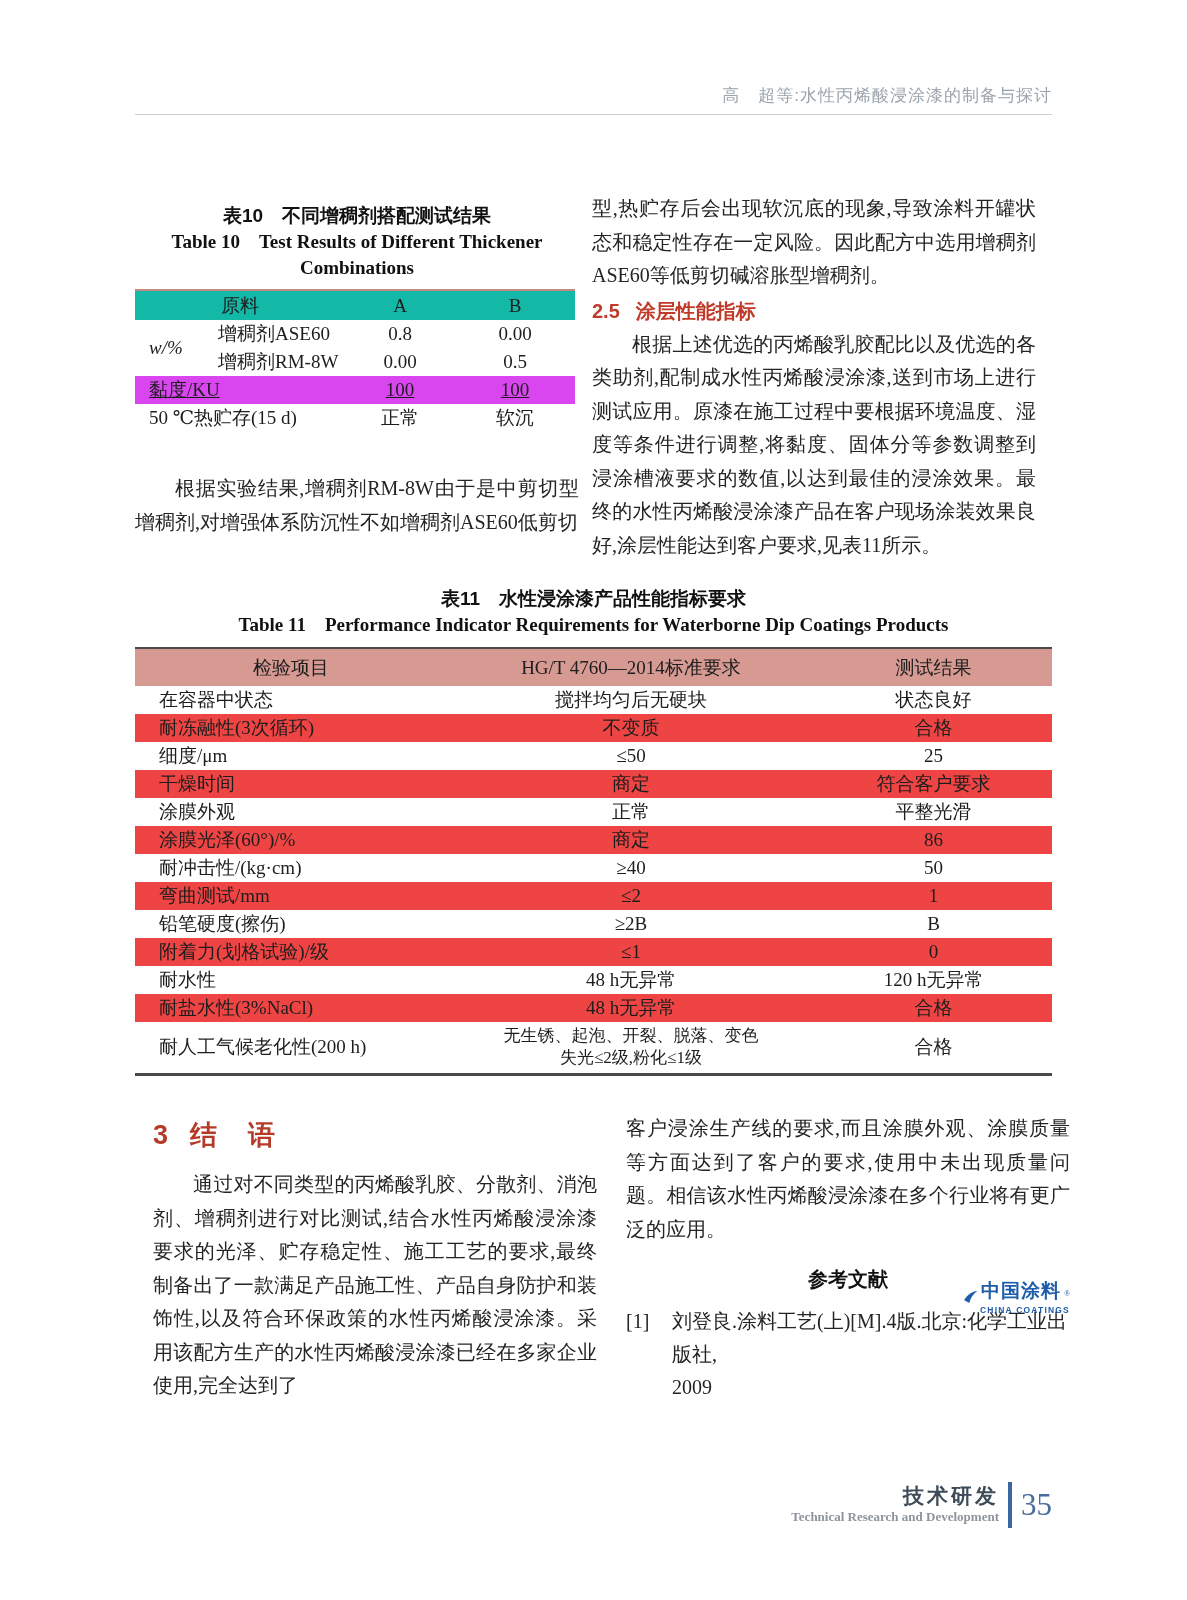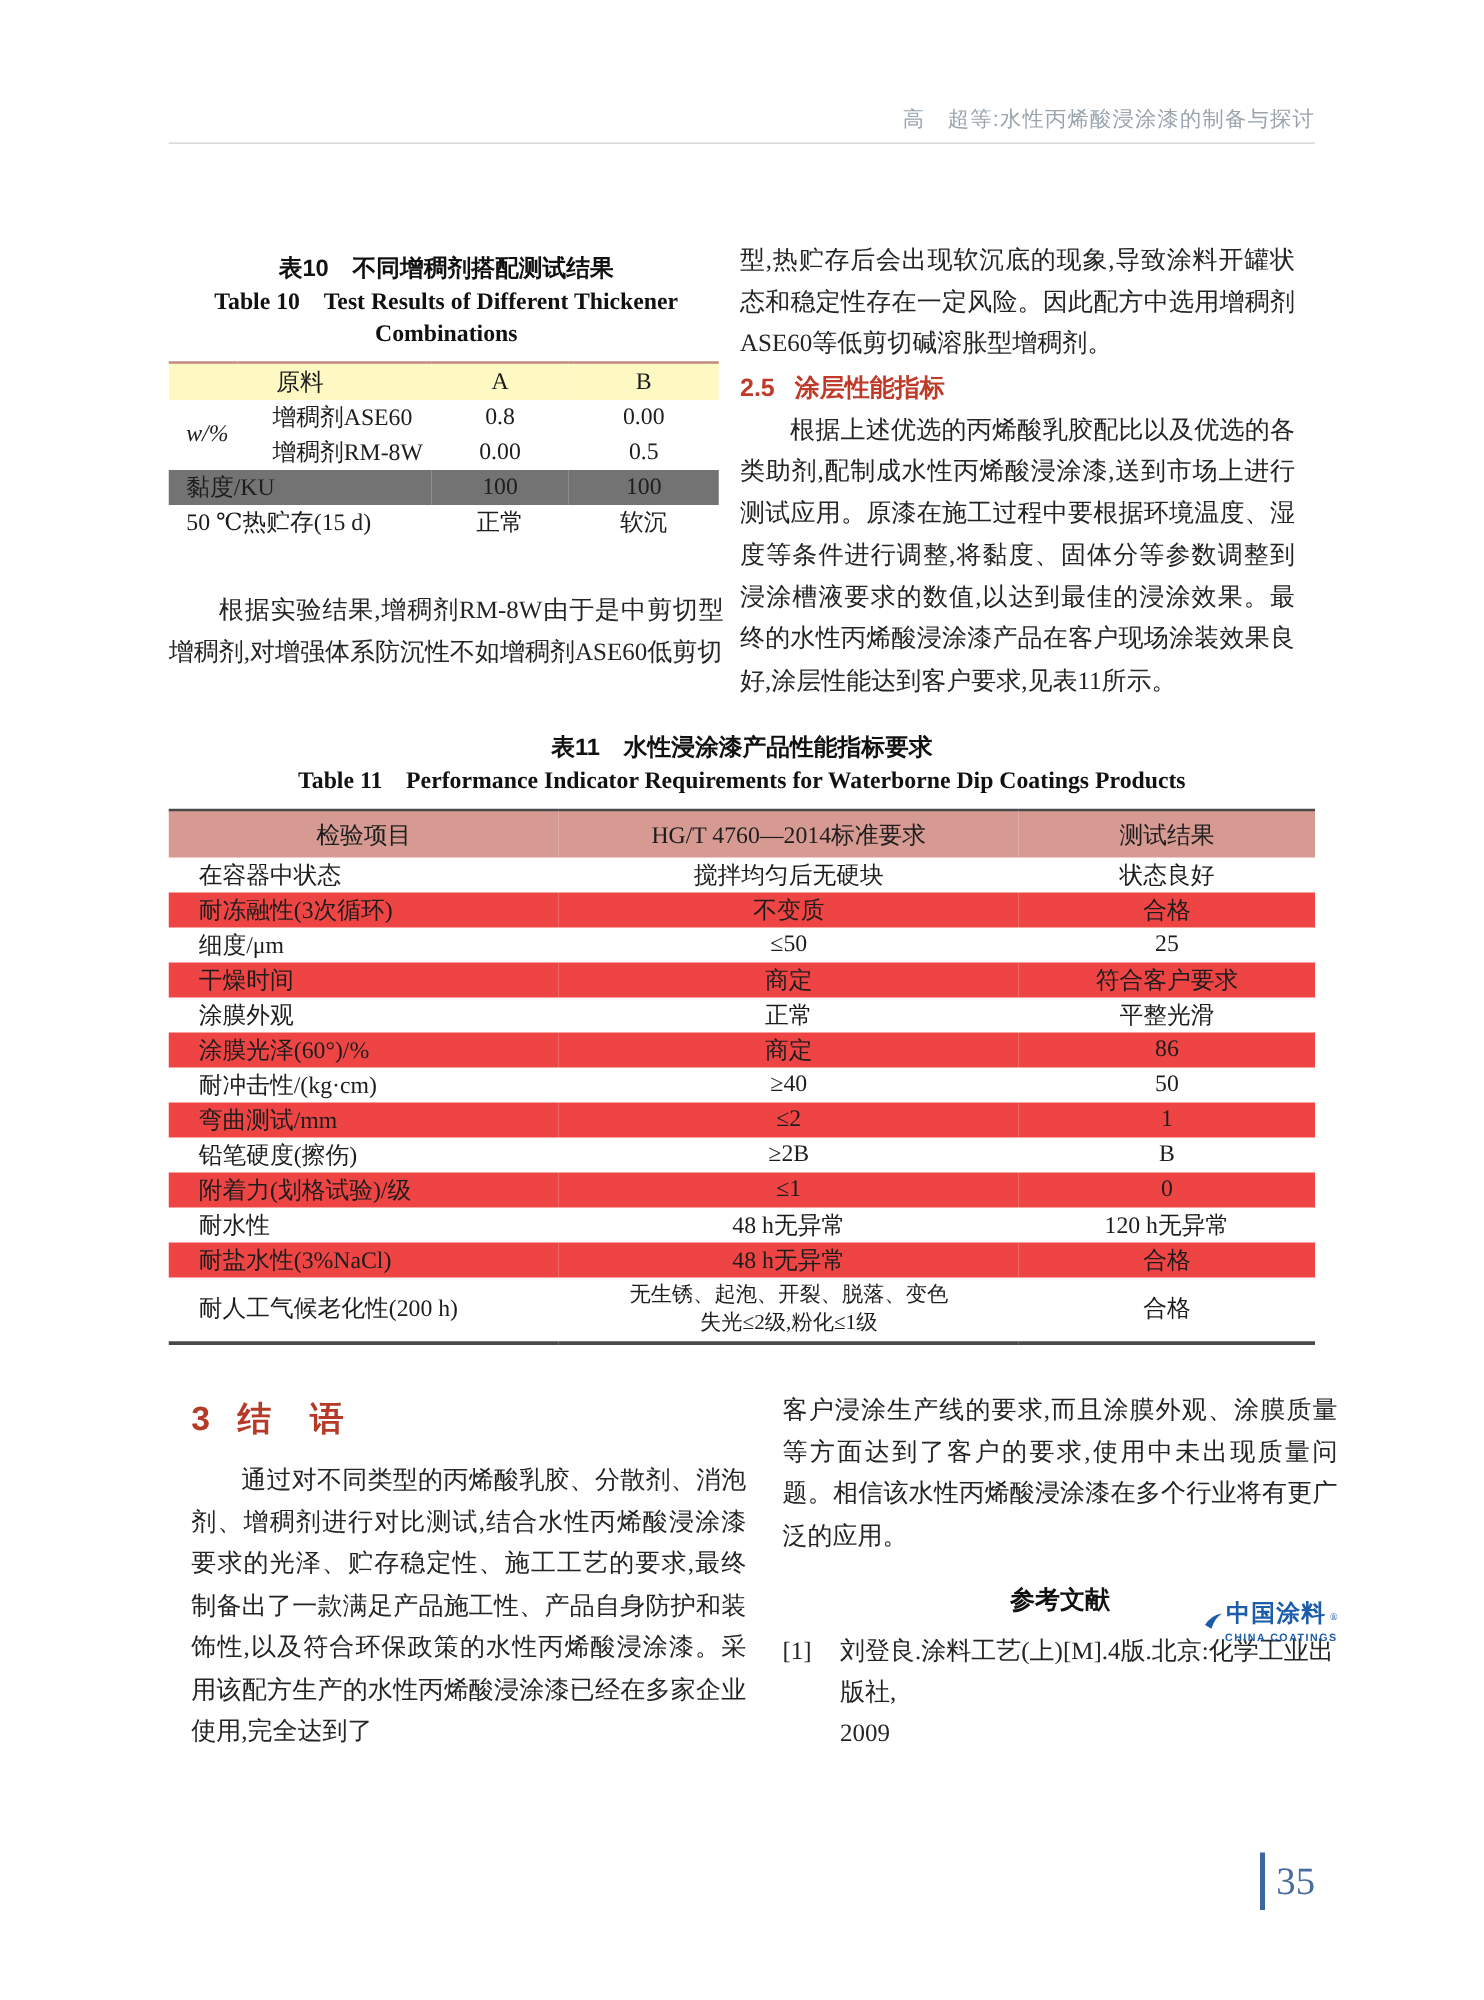--- a/index.html
+++ b/index.html
@@ -45,22 +45,22 @@
   .t10-caption-en {
     font-family:"Liberation Serif","DejaVu Serif",serif;
     font-weight:bold; font-size:19px; text-align:center; line-height:26px; color:#111;
   }
   table.t10 {
     width:440px; border-collapse:collapse; margin-top:8px;
     font-size:19px; color:#1d1d1d;
     border-top:2px solid #c28a80;
   }
   table.t10 td { height:28px; text-align:center; vertical-align:middle; }
-  table.t10 .hrow td { background:#fef9c3; height:30px; }
-  table.t10 .prow td { background:#737373; }
+  table.t10 .hrow td { background:#14b8a6; height:30px; }
+  table.t10 .prow td { background:#d946ef;text-decoration:underline; }
   table.t10 td.lab { text-align:left; padding-left:14px; }
   table.t10 td.name { text-align:left; padding-left:28px; }
   .wlabel { font-style:italic; }
 
   
   .red-head {
     font-family:"Liberation Sans","DejaVu Sans",sans-serif;
     font-weight:bold; color:#bf3a28; font-size:20px; line-height:32px;
     margin:2px 0 1px 0;
   }
@@ -323,17 +323,21 @@
             </svg>
           <span class="logo-cn">中国涂料</span>
           <span class="logo-mark">®</span>
         </div>
         <div class="logo-en">CHINA COATINGS</div>
       </div>
     </div>
   </div>
 
   <div class="footer">
+    <div class="footer-text">
+      <div class="footer-cn">技术研发</div>
+      <div class="footer-en">Technical Research and Development</div>
+    </div>
     <div class="footer-bar"></div>
     <div class="footer-page">35</div>
   </div>
 
 </div>
 
 </body></html>

